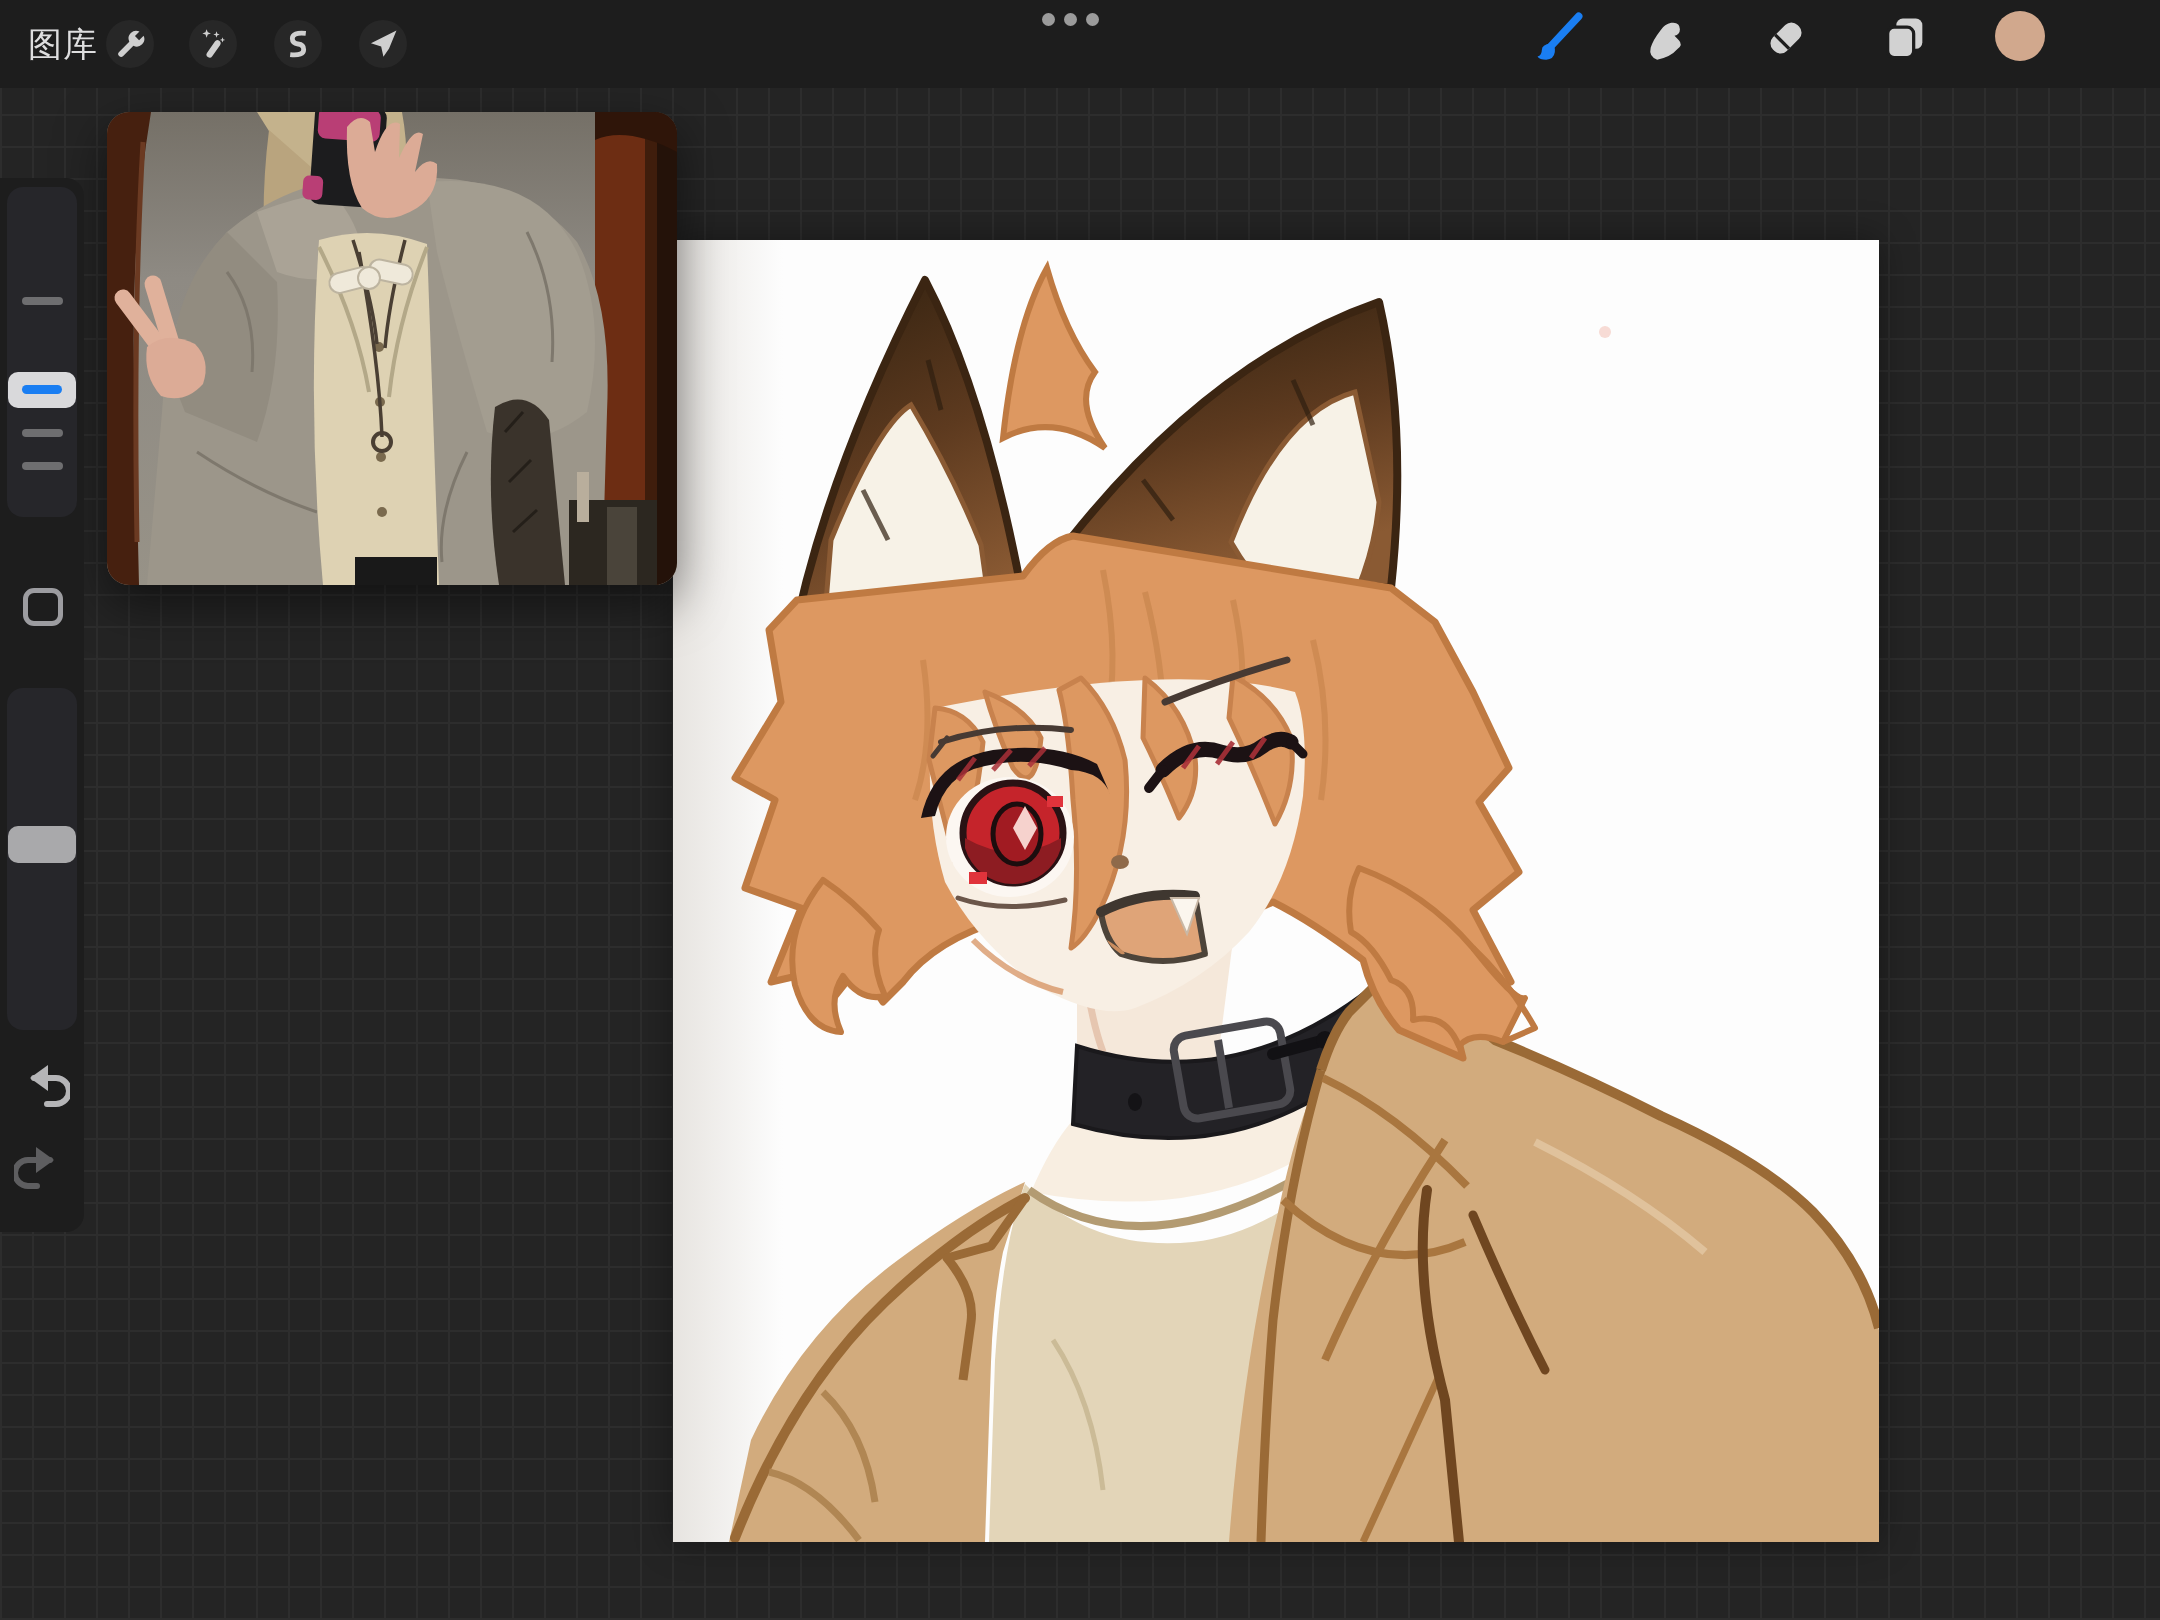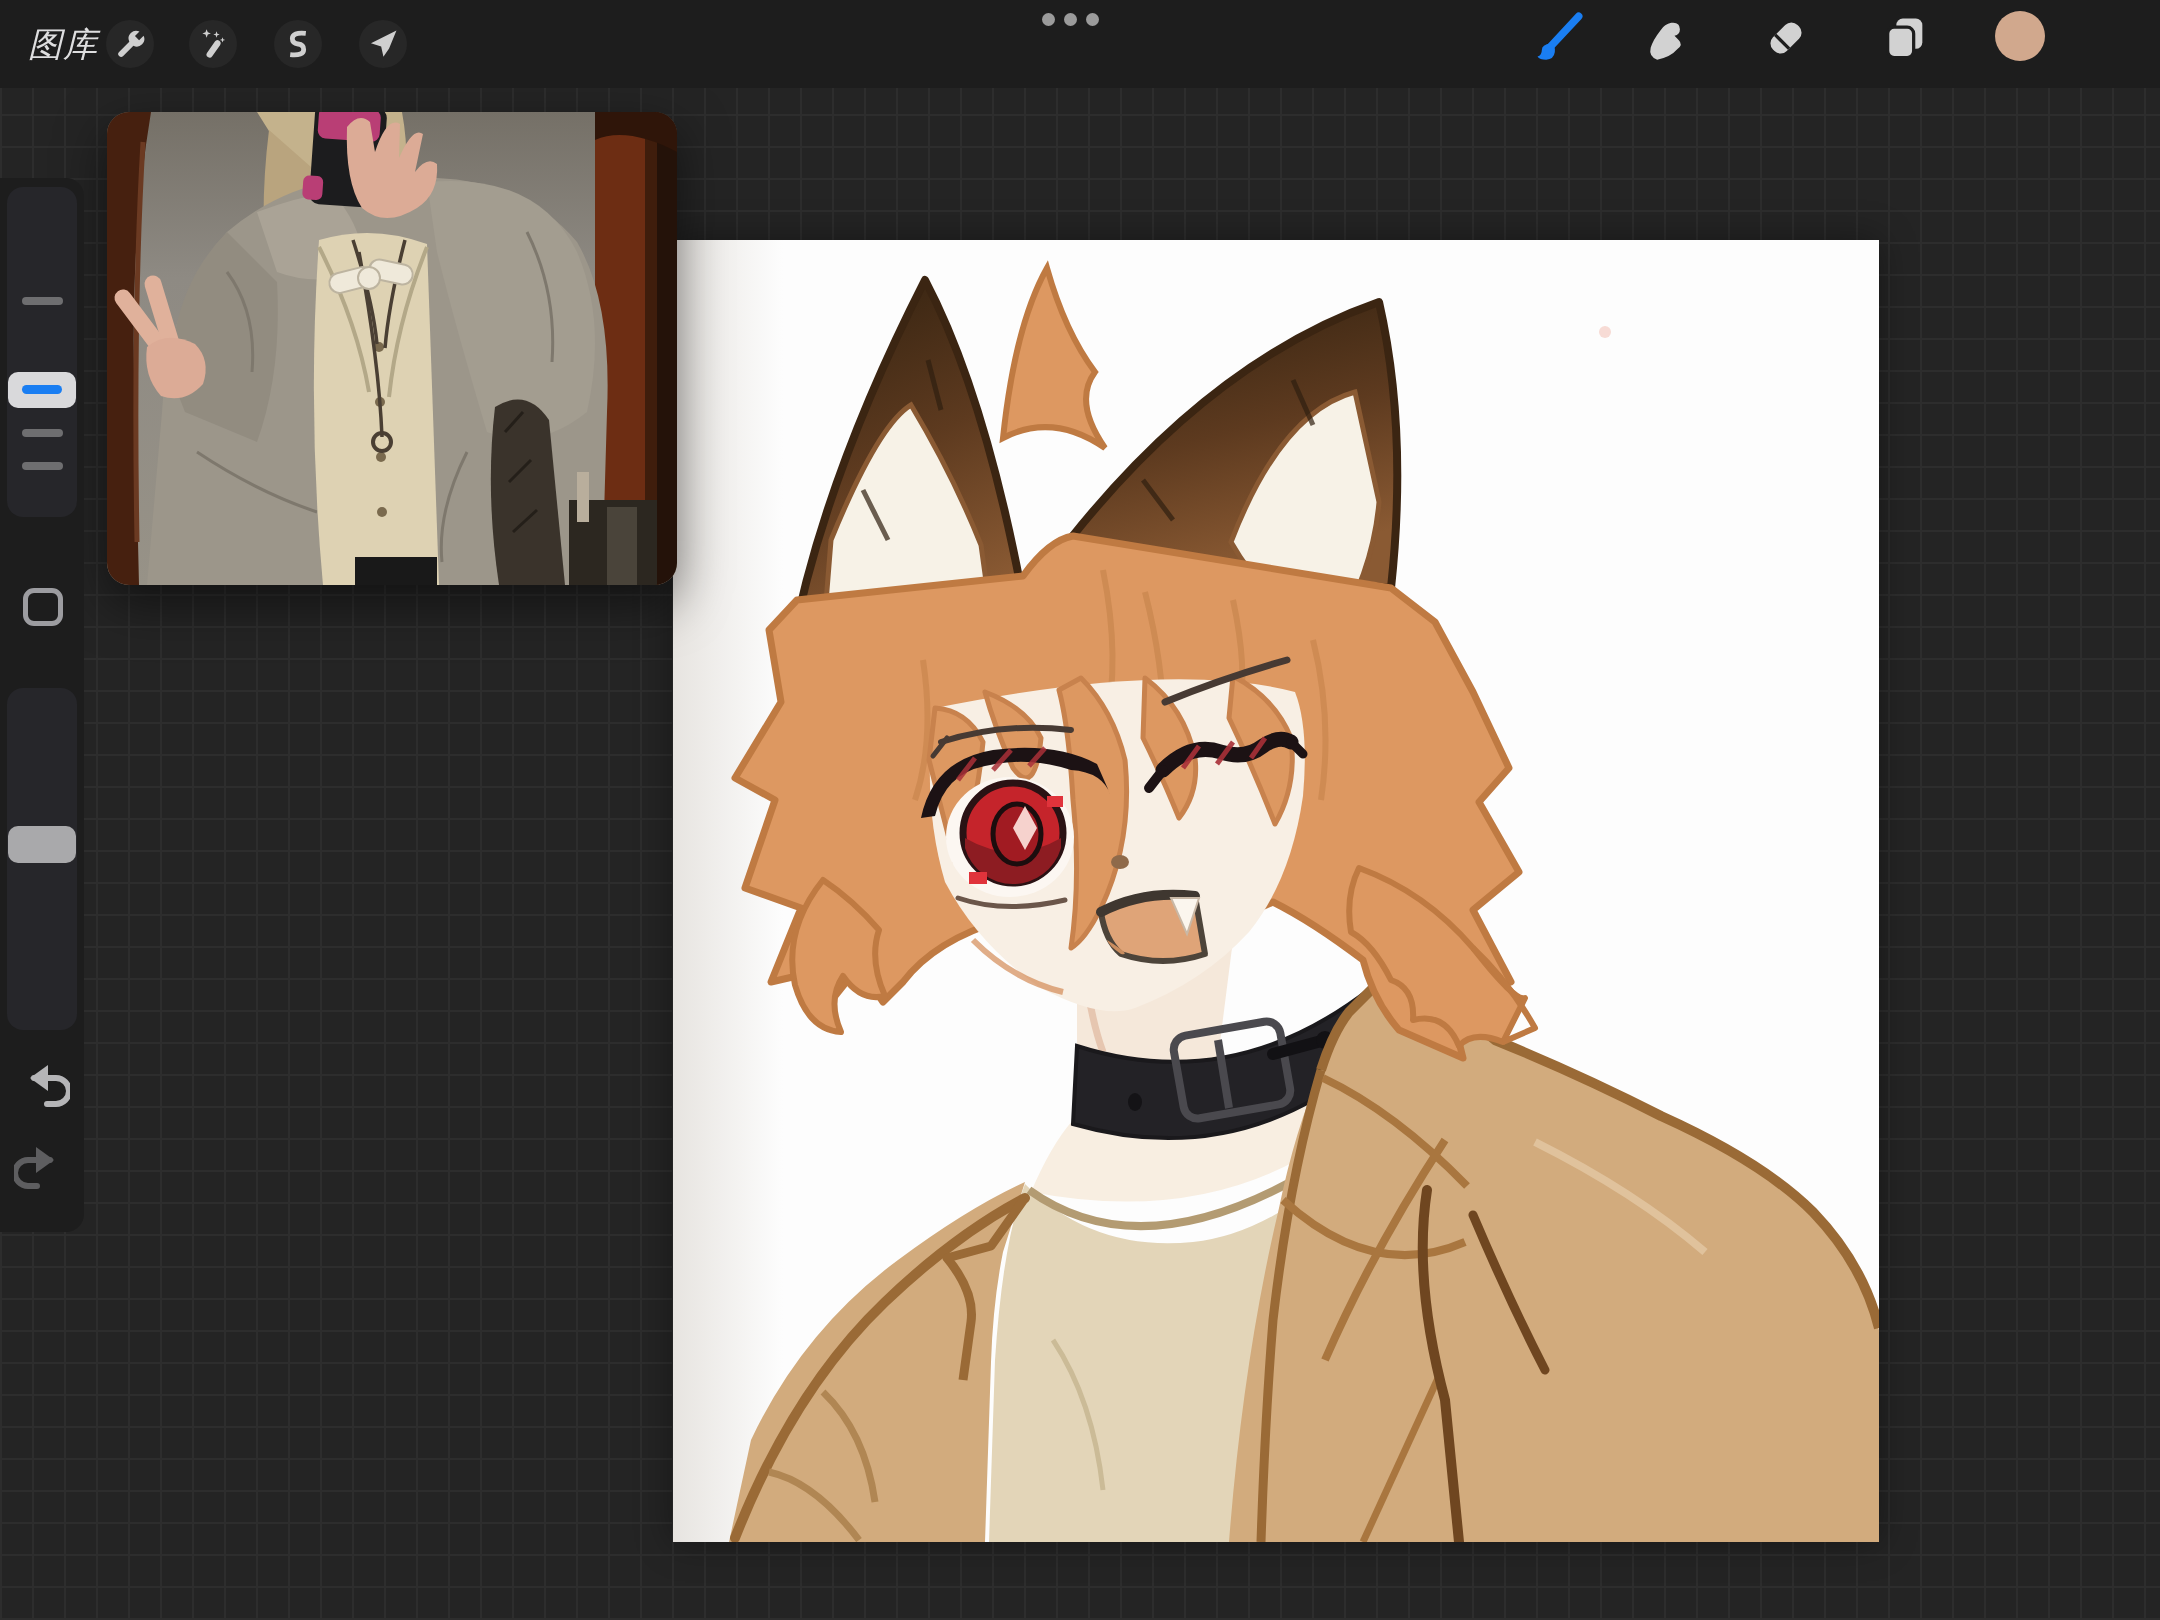--- a/index.html
+++ b/index.html
@@ -5,21 +5,21 @@
   html,body{margin:0;padding:0;background:#242424;}
   .stage{position:relative;width:2160px;height:1620px;overflow:hidden;
          font-family:"Liberation Sans","DejaVu Sans",sans-serif;
          background:
            repeating-linear-gradient(0deg,#2d2d2d 0 2px,transparent 2px 32px),
            repeating-linear-gradient(90deg,#2d2d2d 0 2px,transparent 2px 32px),
            #242424;}
   
   .toolbar{position:absolute;left:0;top:0;width:2160px;height:88px;background:#1d1d1d;z-index:30;}
   .gallery-label{position:absolute;left:28px;top:0;height:88px;line-height:88px;
-                 color:#dededf;font-size:34px;letter-spacing:1px;cursor:default;font-style:italic;}
+                 color:#dededf;font-size:34px;letter-spacing:1px;cursor:default;}
   .tool-circle{position:absolute;top:20px;width:48px;height:48px;border-radius:50%;
                background:#272727;display:flex;align-items:center;justify-content:center;}
   .rt-icon{position:absolute;top:14px;width:48px;height:48px;display:flex;align-items:center;justify-content:center;}
   .dots{position:absolute;left:1042px;top:13px;display:flex;gap:9px;}
   .dots span{width:13px;height:13px;border-radius:50%;background:#9b9b9b;display:block;}
   
   .sidebar{position:absolute;left:0;top:178px;width:84px;height:1054px;background:#1d1d1d;
            border-radius:0 18px 18px 0;z-index:20;}
   .track{position:absolute;left:7px;width:70px;background:#26262a;border-radius:16px;}
   .track.size{top:9px;height:330px;}

